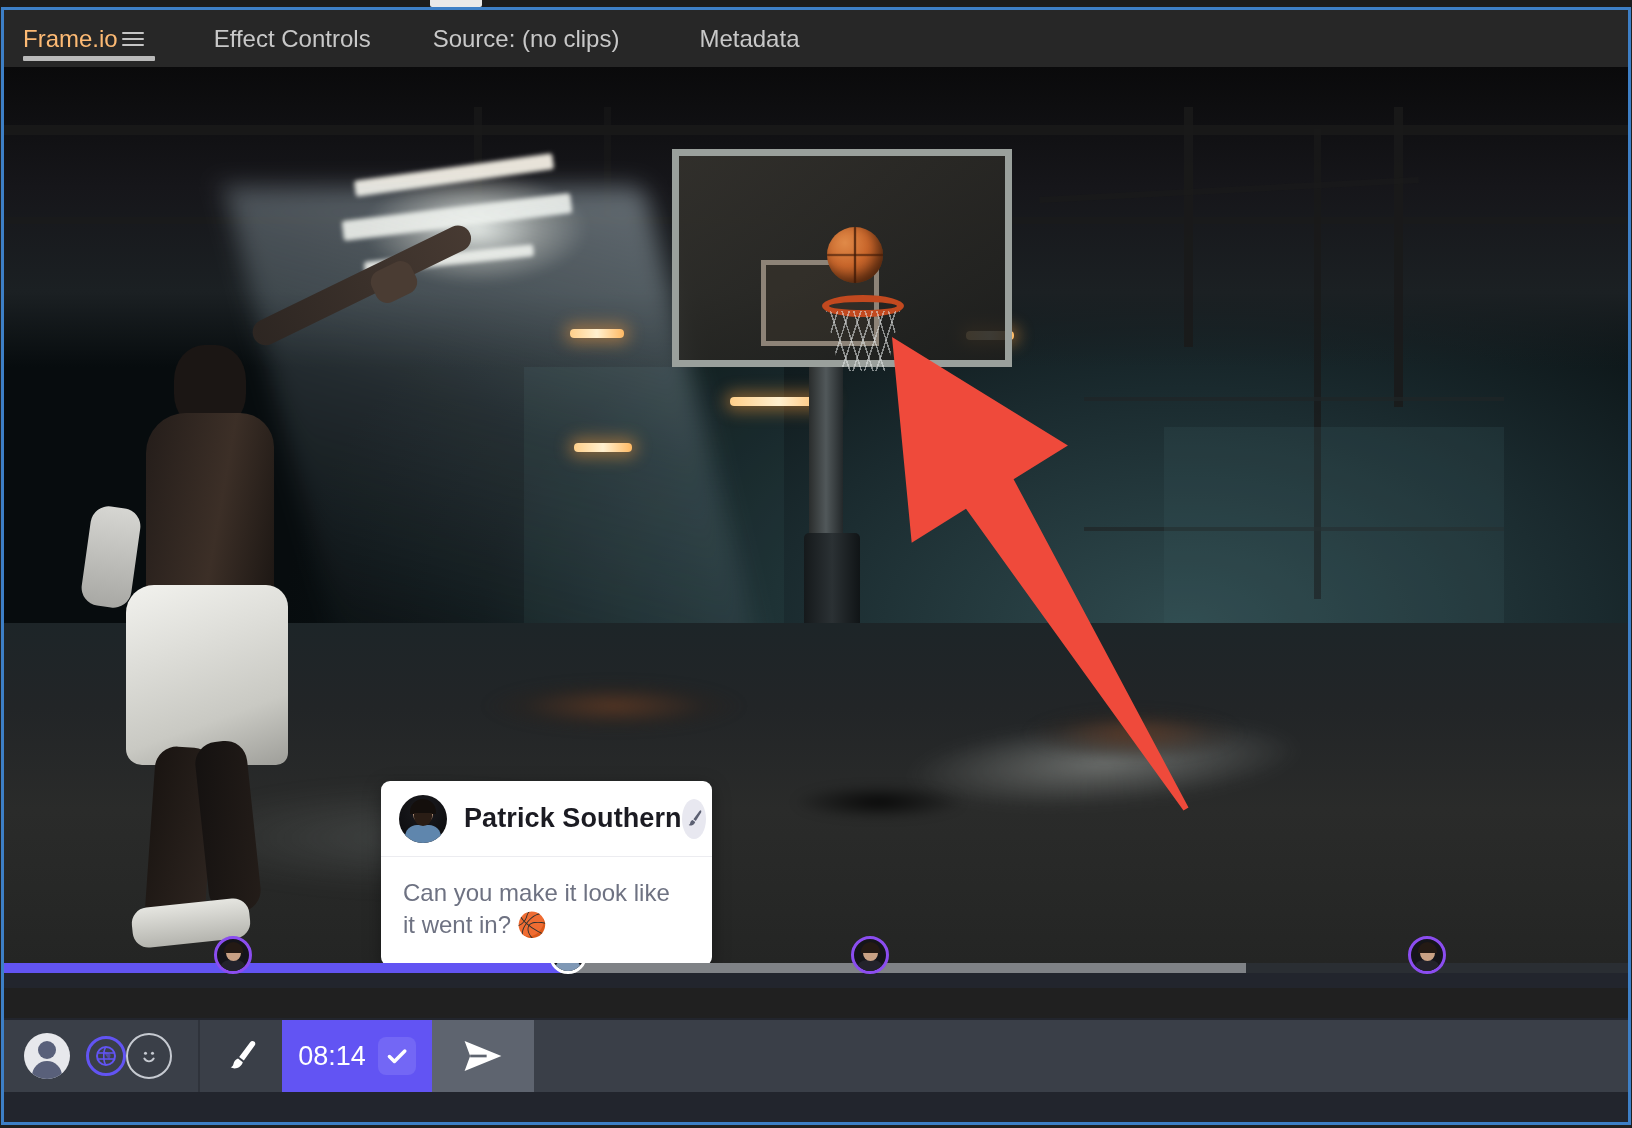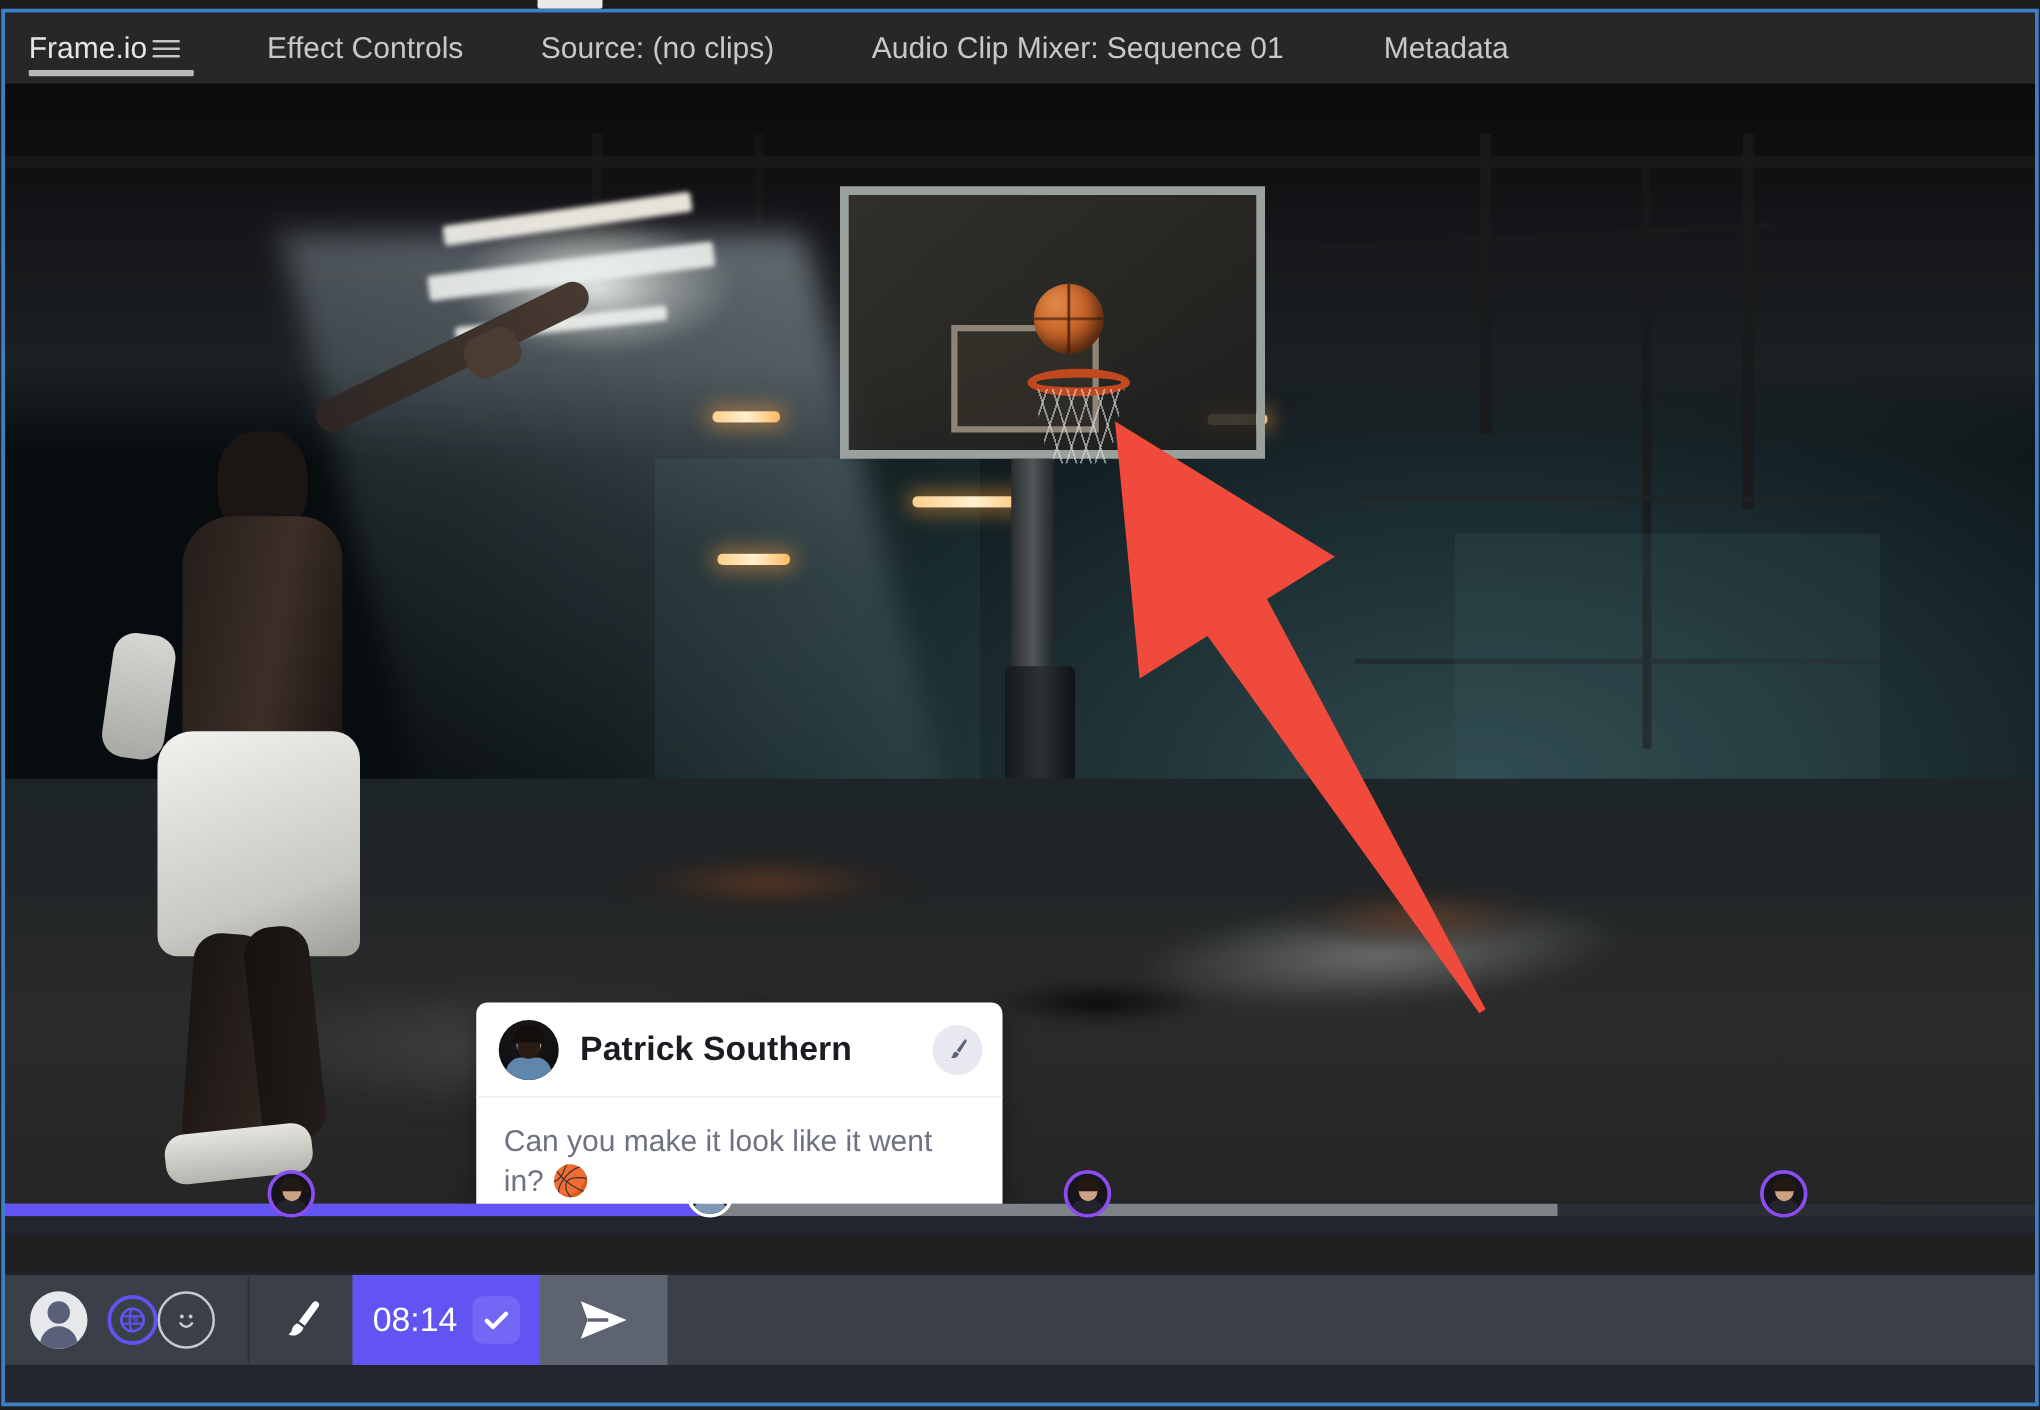--- a/index.html
+++ b/index.html
@@ -38,21 +38,21 @@
   }
   .tab{
     position:relative;
     height:57px;
     display:flex;align-items:center;
     color:#c8c8c8;
     font-size:24px;
     white-space:nowrap;
     cursor:default;
   }
-  .tab.active{color:#e5e5e5;}
+  .tab.active{color:#fdba74;}
   .tab-underline{
     position:absolute;left:19px;right:9px;bottom:6px;height:5px;
     background:#b9b9b9;border-radius:1px;
   }
   .tab-frameio{padding:0 14px 0 19px;}
   .hamburger{
     display:inline-flex;flex-direction:column;justify-content:center;
     gap:4px;width:22px;height:22px;margin-left:4px;margin-right:6px;
     cursor:pointer;
   }
@@ -230,26 +230,25 @@
   }
 
   
   .annot-arrow{
     position:absolute;left:0;top:0;width:1624px;height:896px;
     pointer-events:none;
   }
 
   
   .comment-card{
-    position:absolute;left:377px;top:714px;width:421px;
+    position:absolute;left:377px;top:714px;width:331px;
     background:#ffffff;
     border-radius:9px;
     box-shadow:0 5px 18px rgba(0,0,0,0.35);
     z-index:20;
-    margin-top:21px;
   }
   .cc-head{
     display:flex;align-items:center;
     height:76px;padding:0 16px 0 18px;
     border-bottom:1px solid #ececf0;
     box-sizing:border-box;
   }
   .cc-avatar{
     width:48px;height:48px;border-radius:50%;flex:none;
     background:radial-gradient(circle at 50% 30%, #1b1b1f 0%, #0a0a0c 100%);
@@ -396,23 +395,20 @@
           <i></i>
           <i></i>
         </span>
       <span class="tab-underline"></span>
     </div>
     <div class="tab tab-effects">
       <span>Effect Controls</span>
     </div>
     <div class="tab tab-source">
       <span>Source: (no clips)</span>
-    </div>
-    <div class="tab tab-audio">
-      <span>Audio Clip Mixer: Sequence 01</span>
     </div>
     <div class="tab tab-meta">
       <span>Metadata</span>
     </div>
   </div>
 
   <div class="stage">
     <div class="video-scene">
       <div class="scene-base"></div>
       <div class="scene-ceiling"></div>

